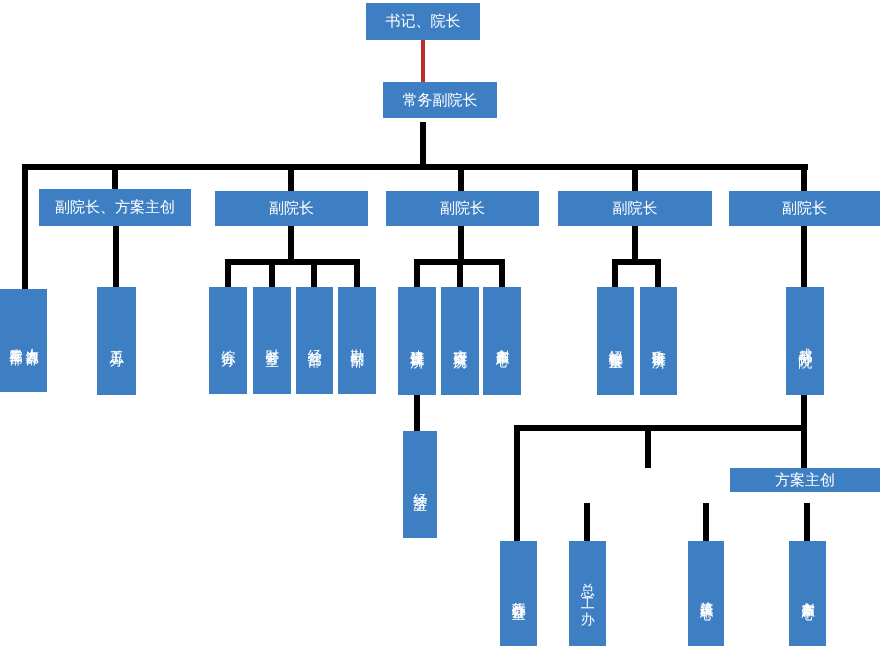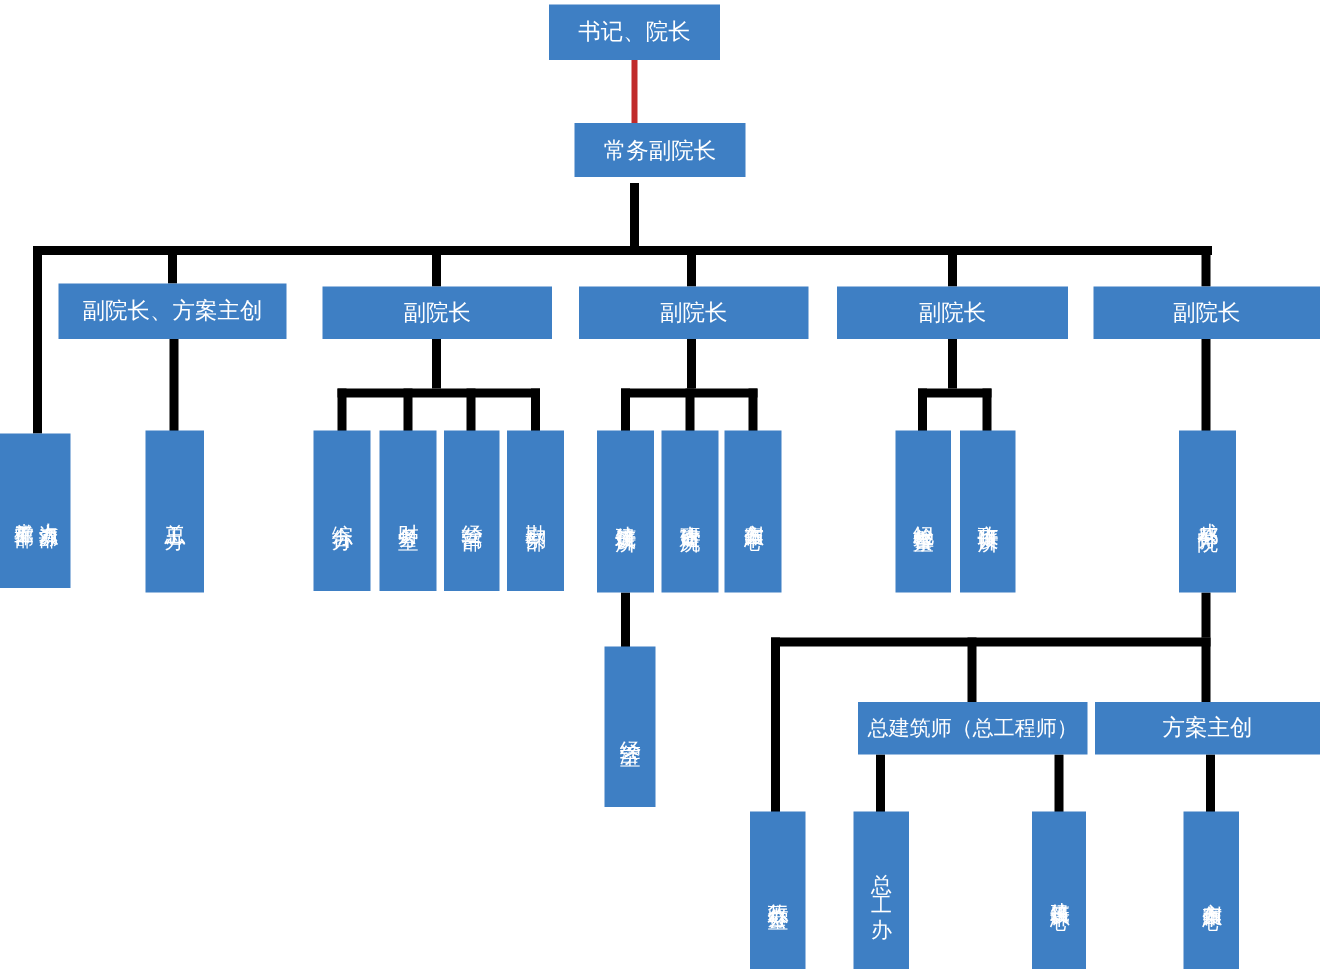--- a/index.html
+++ b/index.html
@@ -97,21 +97,20 @@
   <div class="node vnode" style="left:338px;top:287px;width:38px;height:107px;">勘察部</div>
   <div class="node vnode" style="left:398px;top:287px;width:38px;height:108px;letter-spacing:1px;">建筑设计所</div>
   <div class="node vnode" style="left:441px;top:287px;width:38px;height:108px;letter-spacing:1px;">古建研究所</div>
   <div class="node vnode" style="left:483px;top:287px;width:38px;height:108px;font-size:13px;letter-spacing:1px;">方案创作中心</div>
   <div class="node vnode" style="left:597px;top:287px;width:37px;height:108px;letter-spacing:1px;">纪检督察室</div>
   <div class="node vnode" style="left:640px;top:287px;width:37px;height:108px;letter-spacing:1px;">市政设计所</div>
   <div class="node vnode" style="left:786px;top:287px;width:38px;height:108px;">成都分院</div>
 
   <div class="node vnode" style="left:403px;top:431px;width:34px;height:107px;">经济室</div>
 
-  <div class="node hsm" style="left:572px;top:468px;width:153px;height:35px;">总建筑师（总工程师）</div>
-  <div class="node" style="left:730px;top:468px;width:150px;height:35px;">方案主创</div>
+  <div class="node" style="left:730px;top:468px;width:150px;height:24px;">方案主创</div>
 
   <div class="node vnode" style="left:500px;top:541px;width:37px;height:105px;letter-spacing:1px;">行政办公室</div>
   <div class="node vnode spaced" style="left:569px;top:541px;width:37px;height:105px;">总工办</div>
   <div class="node vnode" style="left:688px;top:541px;width:36px;height:105px;font-size:13px;letter-spacing:1px;">建筑设计中心</div>
   <div class="node vnode" style="left:789px;top:541px;width:37px;height:105px;font-size:13px;letter-spacing:1px;">方案创作中心</div>
 
 </div>
 
 </body></html>

